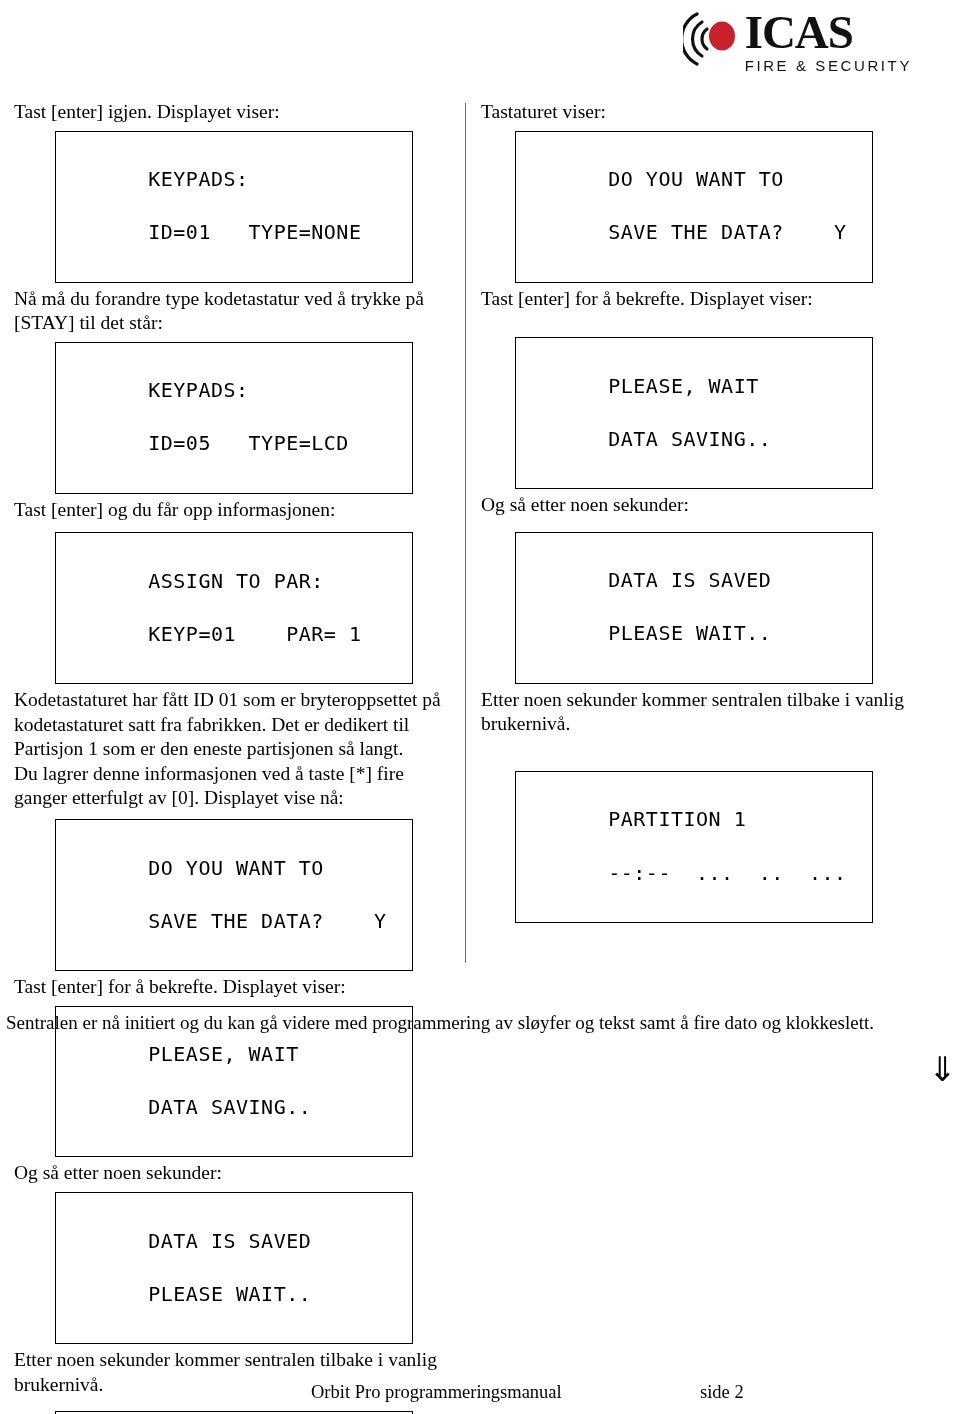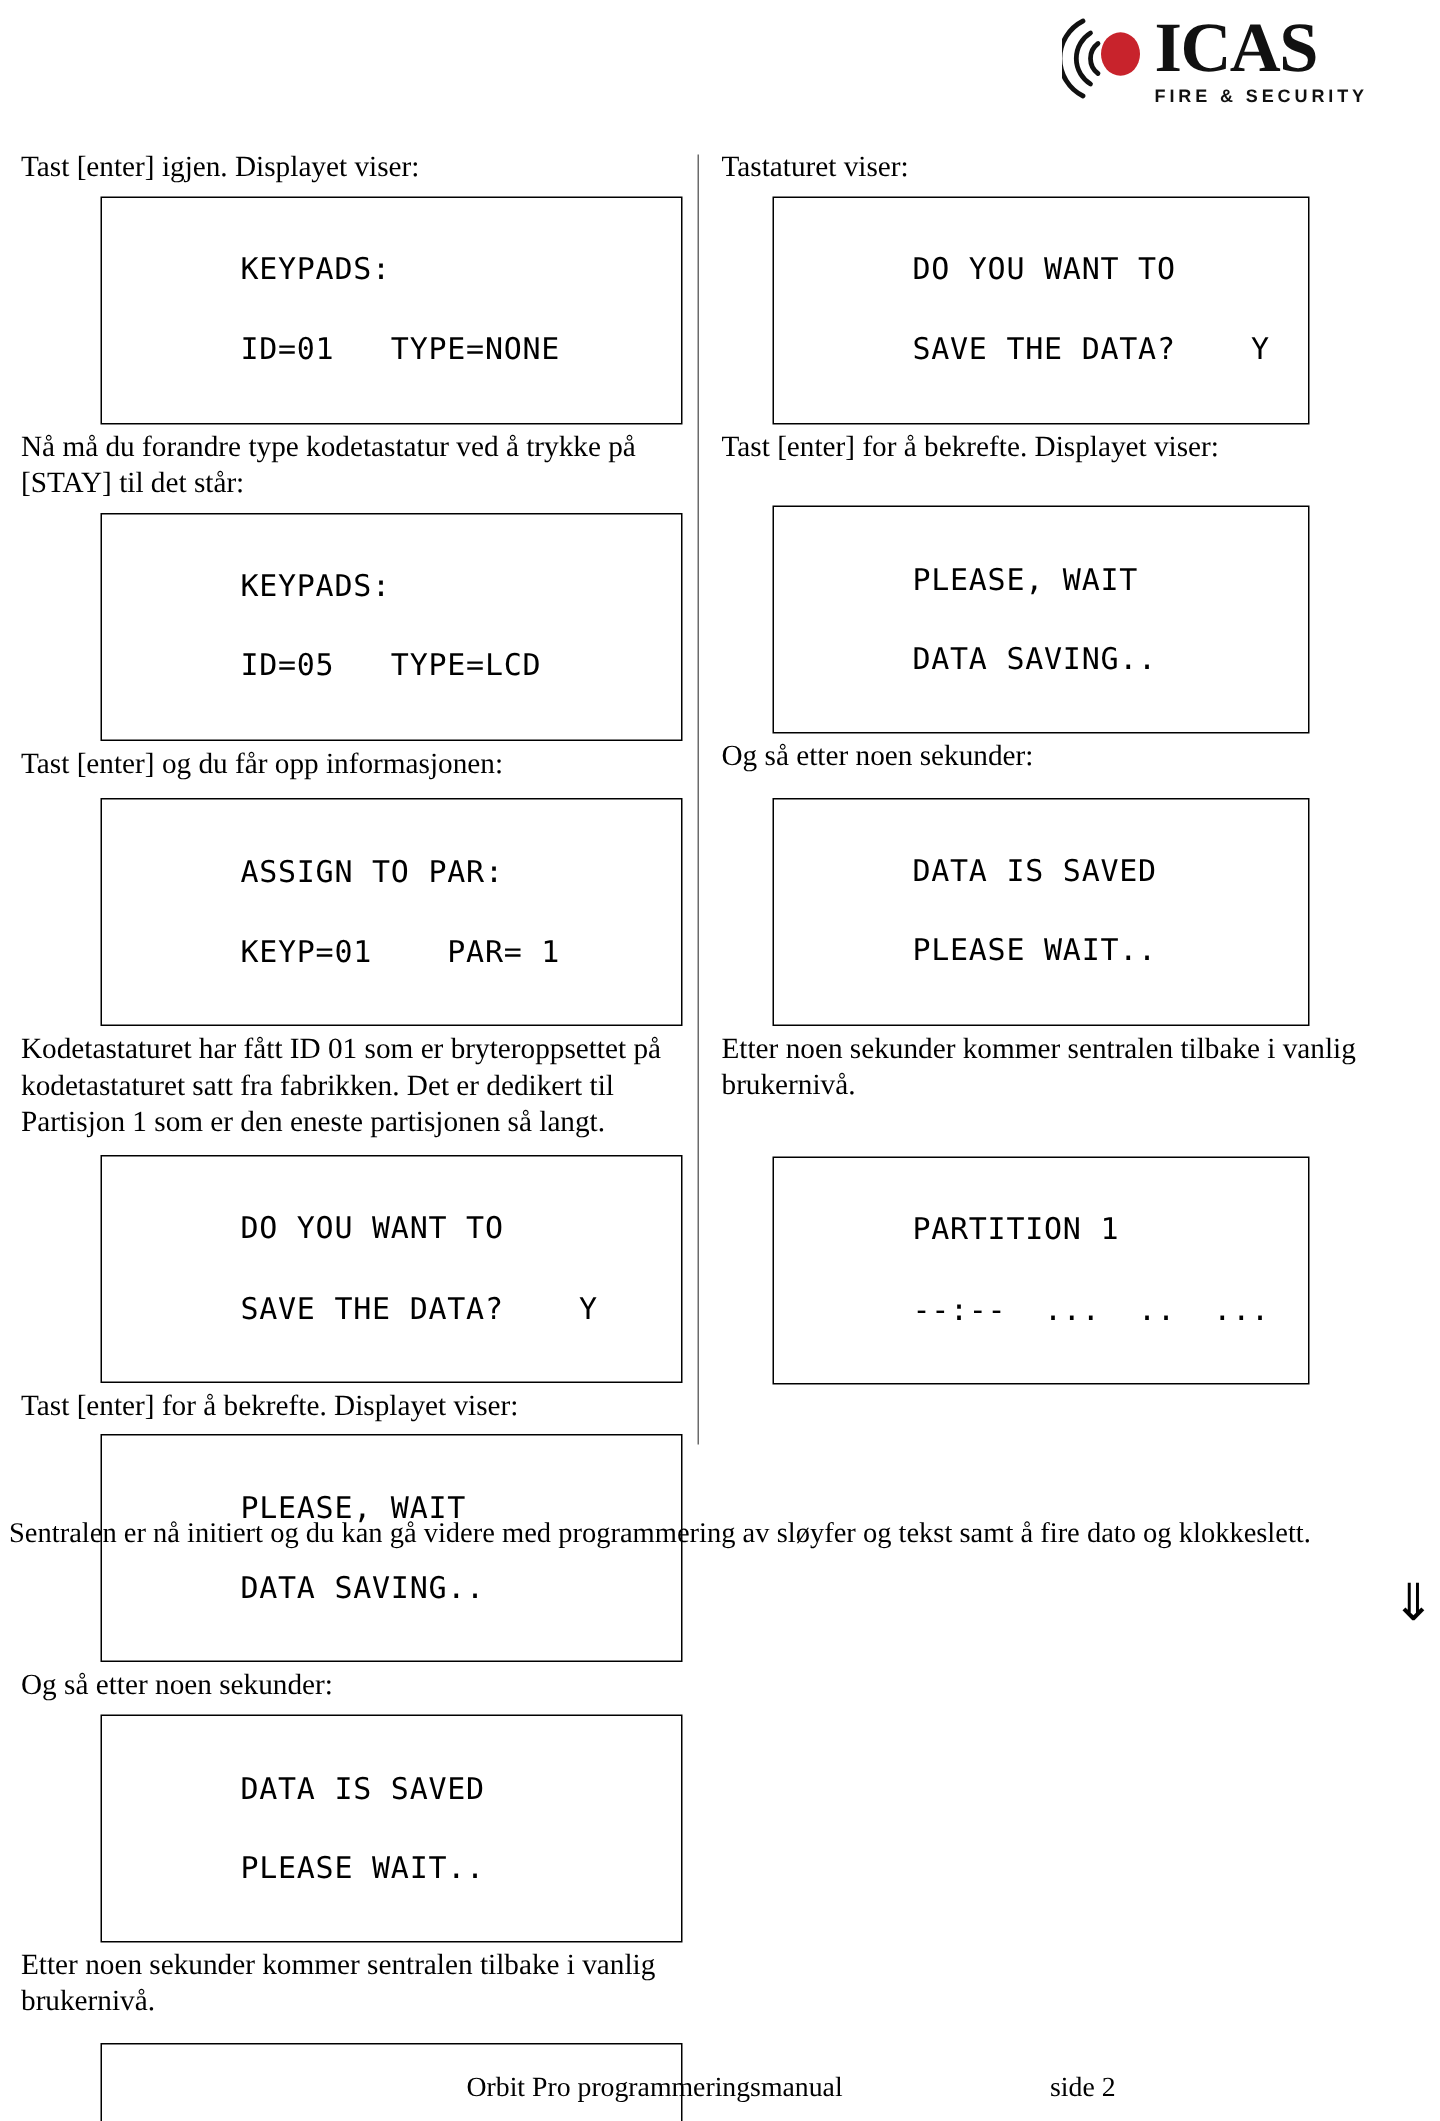--- a/index.html
+++ b/index.html
@@ -48,22 +48,22 @@
   .logo-icas {
     font-family: "Liberation Serif", "DejaVu Serif", serif;
     font-weight: bold;
     font-size: 47px;
     line-height: 0.94;
     letter-spacing: -1px;
     color: #111111;
   }
   .logo-tagline {
     font-family: "Liberation Sans", "DejaVu Sans", sans-serif;
-    font-weight: bold;
-    font-size: 12px;
+    font-weight: normal;
+    font-size: 15px;
     letter-spacing: 2.6px;
     color: #111111;
     margin-top: 3px;
   }
 
   
   .columns {
     position: absolute;
     top: 100px;
     left: 0;
@@ -97,21 +97,21 @@
     border: 1.6px solid #000000;
     box-sizing: border-box;
     font-family: "DejaVu Sans Mono", "Liberation Mono", monospace;
     font-size: 20px;
     line-height: 1.33;
     padding: 8px 0 9px 17px;
     white-space: pre;
     color: #000;
     letter-spacing: 0.5px;
   }
-  .col-left  .lcd { margin-left: 53px; width: 388px; }
+  .col-left  .lcd { margin-left: 41px; width: 358px; }
   .col-right .lcd { margin-left: 34px; width: 358px; }
 
   .sp4  { height: 4px; }
   .sp6  { height: 6px; }
   .sp8  { height: 8px; }
   .sp10 { height: 10px; }
   .sp14 { height: 14px; }
   .sp26 { height: 26px; }
   .sp34 { height: 34px; }
 
@@ -199,20 +199,21 @@
 
     <p class="para">Tast [enter] og du får opp informasjonen:</p>
     <div class="sp10"></div>
     <div class="lcd">
       <span>ASSIGN TO PAR:</span><br>
       <span>KEYP=01    PAR= 1</span>
     </div>
     <div class="sp4"></div>
 
     <p class="para">Kodetastaturet har fått ID 01 som er bryteroppsettet på kodetastaturet satt fra fabrikken. Det er dedikert til Partisjon 1 som er den eneste partisjonen så langt.</p>
+    <p class="para">Du lagrer denne informasjonen ved å taste [*] fire ganger etterfulgt av [0]. Displayet vise nå:</p>
     <div class="sp8"></div>
     <div class="lcd">
       <span>DO YOU WANT TO</span><br>
       <span>SAVE THE DATA?    Y</span>
     </div>
     <div class="sp4"></div>
 
     <p class="para">Tast [enter] for å bekrefte. Displayet viser:</p>
     <div class="sp6"></div>
     <div class="lcd">

